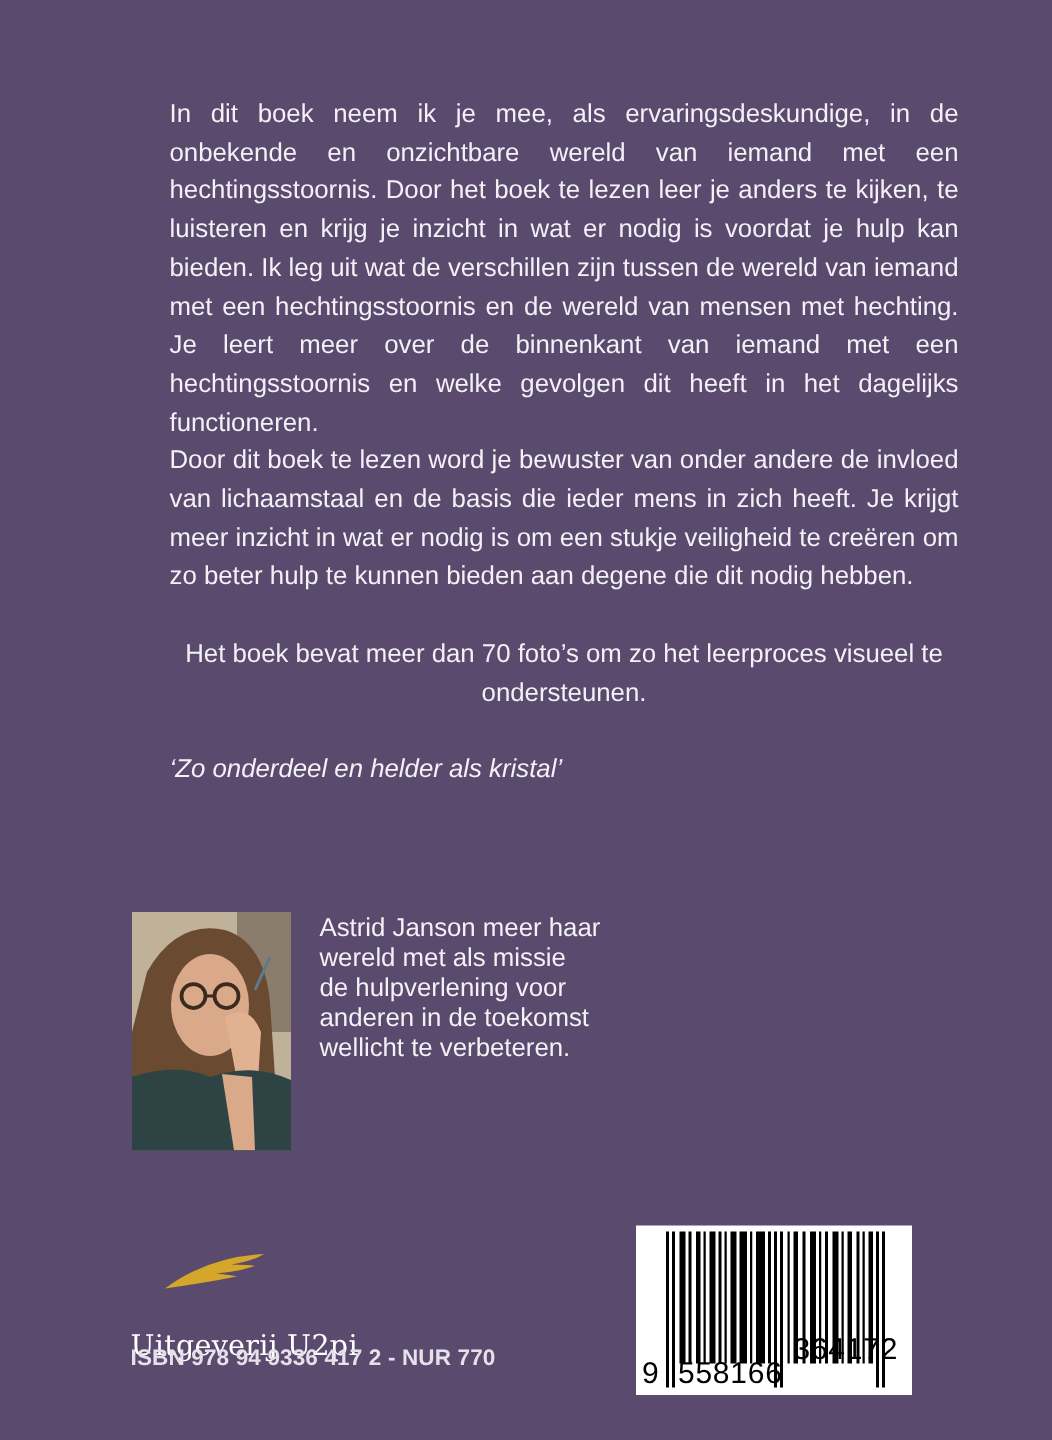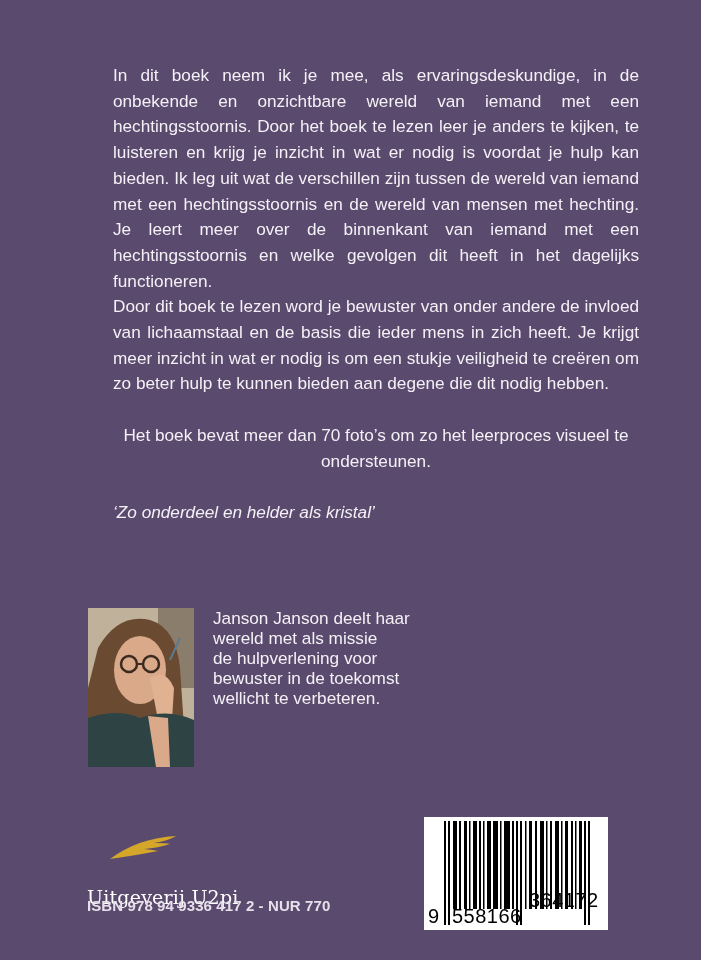--- a/index.html
+++ b/index.html
@@ -75,24 +75,24 @@
     <circle cx="63" cy="56" r="8" fill="none" stroke="#3b2a20" stroke-width="2.5"></circle>
     <line x1="49" y1="56" x2="55" y2="56" stroke="#3b2a20" stroke-width="2"></line>
     <path d="M62 70 Q78 60 86 80 L84 112 L70 112 Z" fill="#e0b292"></path>
     <line x1="82" y1="52" x2="92" y2="30" stroke="#5c7b8f" stroke-width="2"></line>
     <path d="M0 110 Q30 100 52 110 Q80 100 106 112 L106 159 L0 159 Z" fill="#2e4444"></path>
     <path d="M60 108 L68 159 L82 159 L80 110 Z" fill="#d9a98a"></path>
   </svg>
 </div>
 
 <div class="author-bio">
-  <div>Janson Janson deelt haar</div>
+  <div>Astrid Janson meer haar</div>
   <div>wereld met als missie</div>
   <div>de hulpverlening voor</div>
-  <div>bewuster in de toekomst</div>
+  <div>anderen in de toekomst</div>
   <div>wellicht te verbeteren.</div>
 </div>
 
 <div class="publisher-logo">
   <svg class="publisher-wing" width="70" height="26" viewBox="0 0 70 26">
     <path d="M2 25 Q30 4 68 2 Q60 7 46 9 Q58 9 62 10 Q50 14 36 15 Q46 16 50 17 Q30 21 2 25 Z" fill="#d4a62a"></path>
   </svg>
   <div class="publisher-name">Uitgeverij U2pi</div>
 </div>
 

